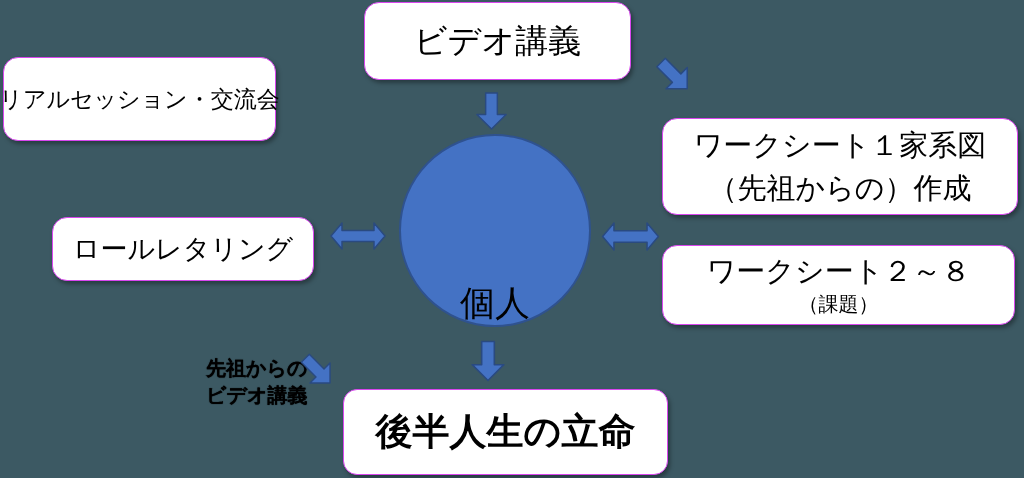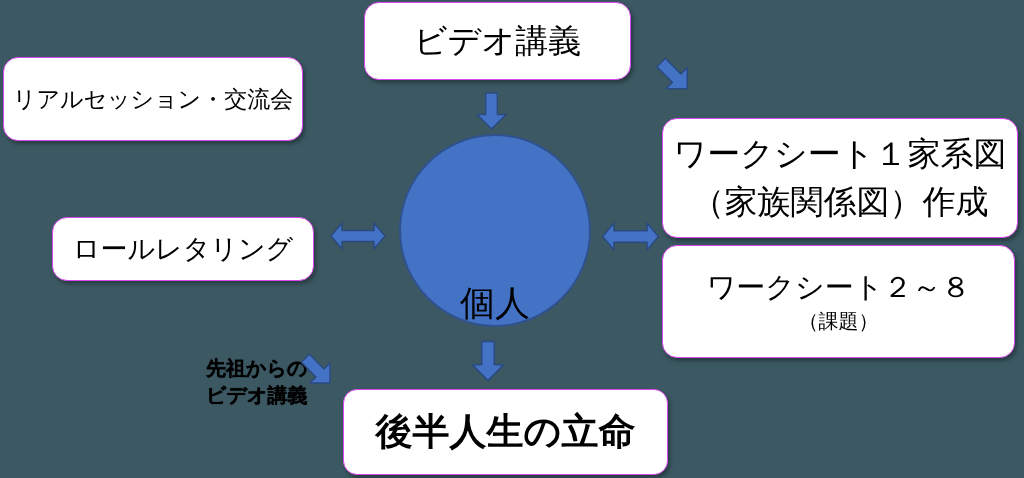--- a/index.html
+++ b/index.html
@@ -21,23 +21,23 @@
     align-items: center;
     justify-content: center;
     text-align: center;
     box-shadow: 2px 3px 4px rgba(0,0,0,0.35);
     color: #000;
   }
   .rounded { border-radius: 15px; }
   .line { white-space: nowrap; }
 
   #box-video    { left: 364px; top: 2px;   width: 267px; height: 78px; font-size: 33px; }
-  #box-real     { left: 3px;   top: 57px;  width: 300px; height: 84px; font-size: 23px; line-height: 1.4; }
-  #box-ws1      { left: 662px; top: 118px; width: 356px; height: 120px; font-size: 33px; line-height: 1.45; }
-  #box-ws2      { left: 662px; top: 245px; width: 353px; height: 113px; font-size: 29px; line-height: 1.35; }
+  #box-real     { left: 3px;   top: 57px;  width: 273px; height: 84px; font-size: 23px; line-height: 1.4; }
+  #box-ws1      { left: 662px; top: 118px; width: 356px; height: 97px; font-size: 29px; line-height: 1.45; }
+  #box-ws2      { left: 662px; top: 245px; width: 353px; height: 80px; font-size: 29px; line-height: 1.35; }
   #box-ws2 .sub { font-size: 20px; }
   #box-role     { left: 52px;  top: 217px; width: 262px; height: 64px; font-size: 27px; }
   #box-ritsumei { left: 343px; top: 389px; width: 325px; height: 86px;
                   font-size: 37px; font-weight: bold; border-radius: 14px; }
 
   #circle-interview {
     position: absolute;
     left: 399px; top: 134px; width: 192px; height: 193px;
     border-radius: 50%;
     background: #4472C4;
@@ -77,21 +77,21 @@
   <div class="box rounded" id="box-real">
     <div class="line">リアルセッション・交流会</div>
   </div>
 
   <div id="circle-interview">
     <div class="line">個人</div>
   </div>
 
   <div class="box rounded" id="box-ws1">
     <div class="line">ワークシート１家系図</div>
-    <div class="line">（家族関係図）作成</div>
+    <div class="line">（先祖からの）作成</div>
   </div>
 
   <div class="box rounded" id="box-ws2">
     <div class="line">ワークシート２～８</div>
     <div class="line sub">（課題）</div>
   </div>
 
   <div class="box rounded" id="box-role">
     <div class="line">ロールレタリング</div>
   </div>

